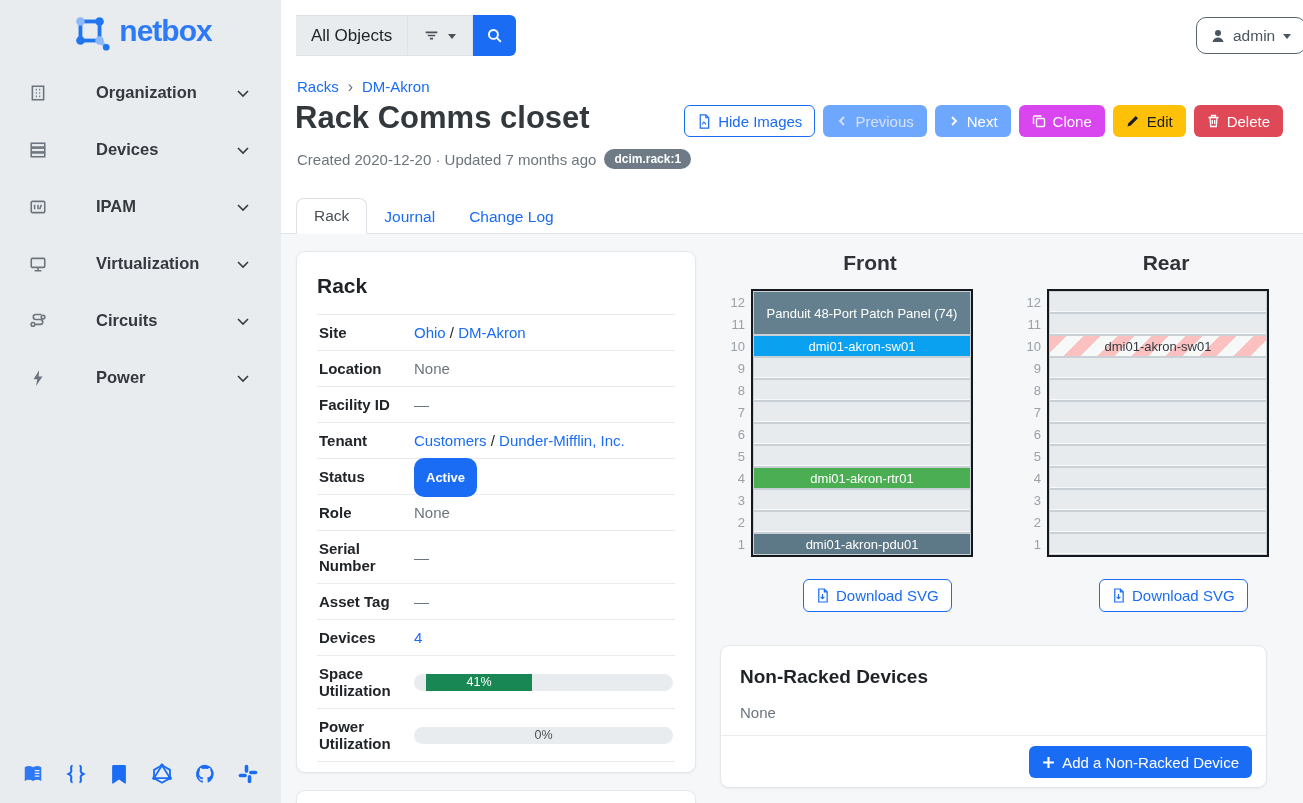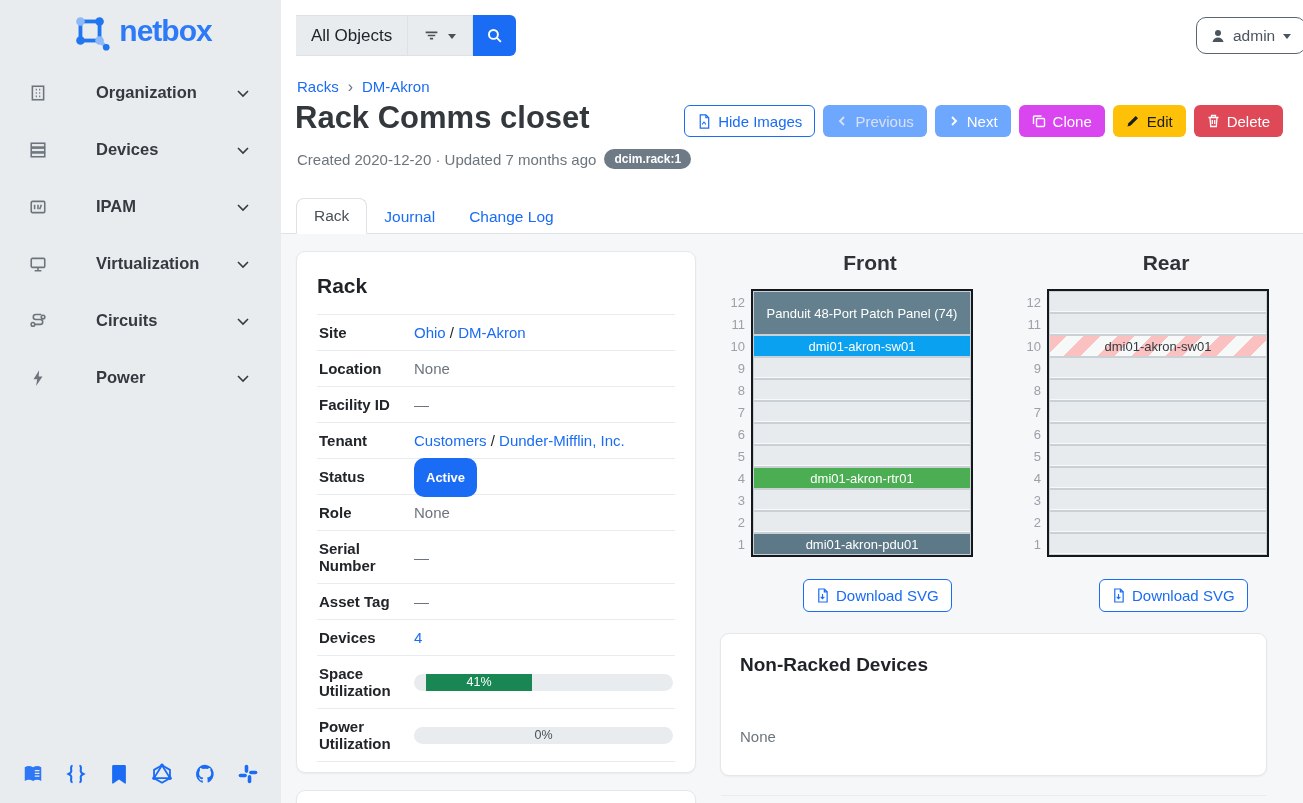--- a/index.html
+++ b/index.html
@@ -90,21 +90,21 @@
   .rack-frame { position:absolute; left:30px; border:2px solid #14181c; background:#fdfdfe; }
   .rack-grid { position:relative; width:218px; }
   .unit-slot { height:22px; background:#e8ebee;
     box-shadow:inset 0 0 0 1px #c9d1d7, inset 0 -2px 0 #f8f9fa; cursor:pointer; }
   .rack-device { position:absolute; left:1px; right:1px; display:flex; align-items:center; justify-content:center;
     font-size:13px; color:#fff; cursor:pointer; overflow:hidden; white-space:nowrap; }
 
   .dl-btn { position:absolute; top:345px; height:33px; }
 
   
-  .nr-panel { left:439px; top:399px; width:547px; height:143px; display:flex; flex-direction:column;gap:36px; }
+  .nr-panel { left:439px; top:411px; width:547px; height:143px; display:flex; flex-direction:column; }
   .nr-head { font-size:19px; font-weight:700; color:#1f2327; padding:20px 19px 0; }
   .nr-body { font-size:15px; color:#6c757d; padding:16px 19px 14px; flex:1; }
   .nr-footer { border-top:1px solid #e9ecef; padding:10px 14px; display:flex; justify-content:flex-end; }
 
   svg { display:block; }
 </style>
 </head>
 <body>
 
 <div>

